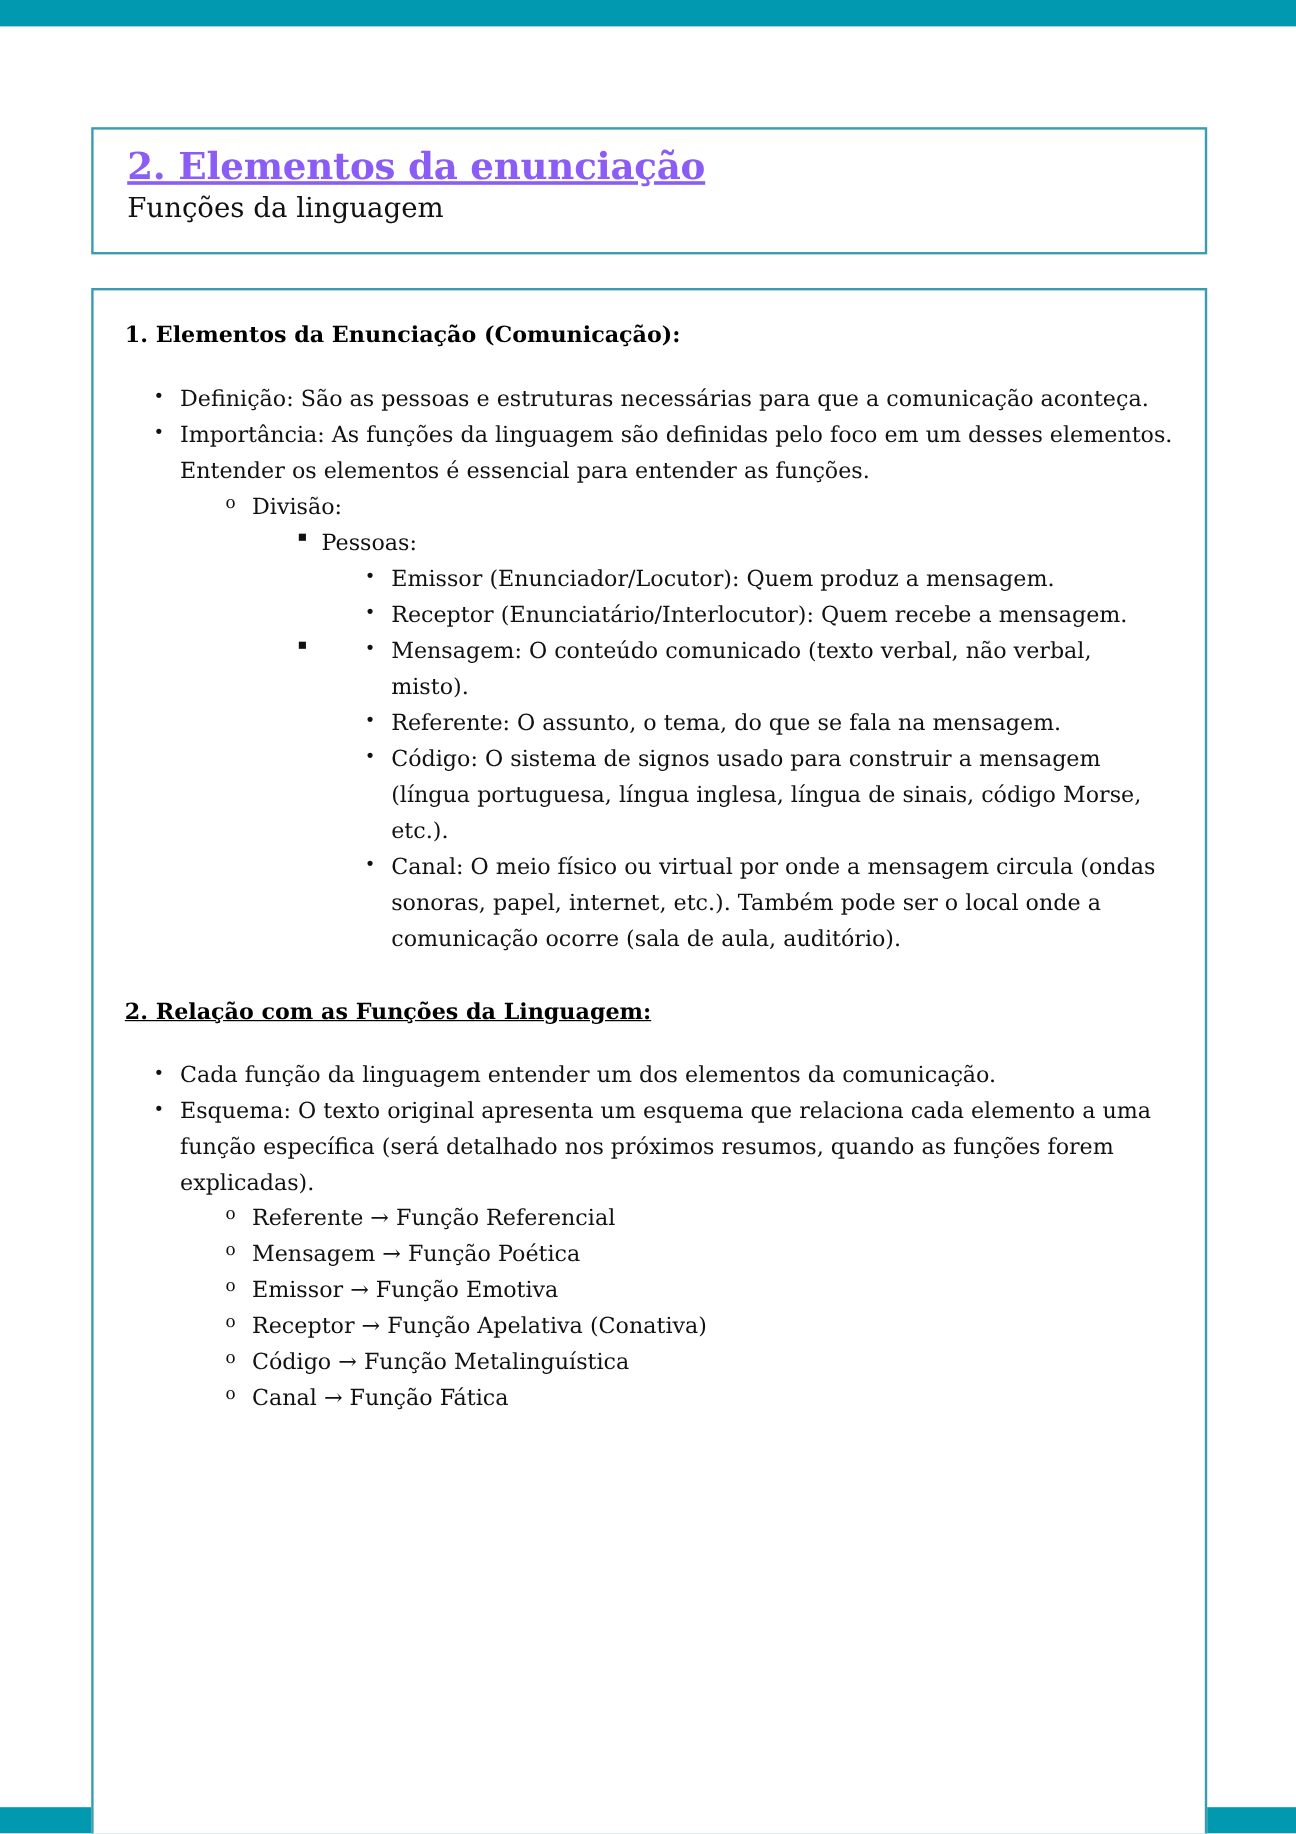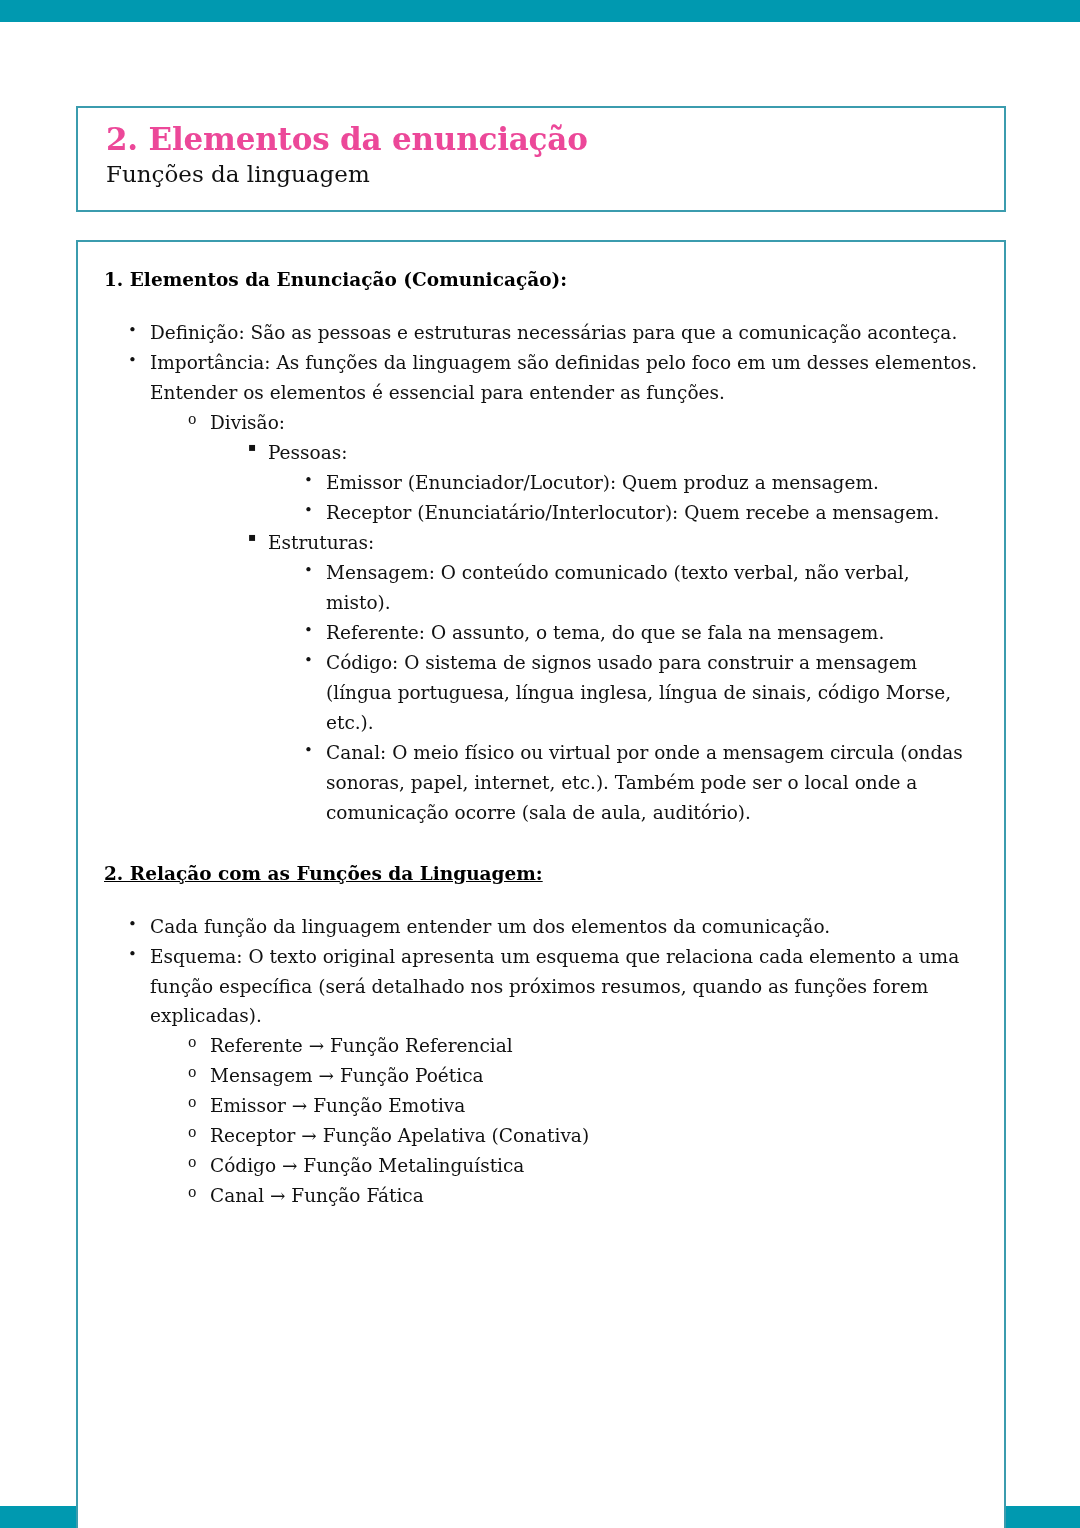--- a/index.html
+++ b/index.html
@@ -43,27 +43,28 @@
   
   .header-card {
     position: absolute;
     top: 106px;
     left: 0;
     width: 930px;
     height: 106px;
     padding: 14px 28px 0 28px;
   }
   .doc-title {
-    color: #ec4899;
+    color: #8b5cf6;
     font-size: 31px;
     font-weight: bold;
     line-height: 1.12;
     letter-spacing: -0.2px;
     margin: 0;
     white-space: nowrap;
+    text-decoration: underline;
   }
   .doc-subtitle {
     color: #111111;
     font-size: 23px;
     font-weight: normal;
     line-height: 1.2;
     margin: 4px 0 0 0;
     white-space: nowrap;
   }
 
@@ -172,21 +173,20 @@
                   </li>
                   <li>
                     <span class="marker">•</span>
                     <span class="txt">Receptor (Enunciatário/Interlocutor): Quem recebe a mensagem.</span>
                   </li>
                 </ul>
               </li>
 
               <li>
                 <span class="marker">▪</span>
-                <span class="txt">Estruturas:</span>
 
                 <ul class="lvl l4">
                   <li>
                     <span class="marker">•</span>
                     <span class="txt">Mensagem: O conteúdo comunicado (texto verbal, não verbal, misto).</span>
                   </li>
                   <li>
                     <span class="marker">•</span>
                     <span class="txt">Referente: O assunto, o tema, do que se fala na mensagem.</span>
                   </li>

